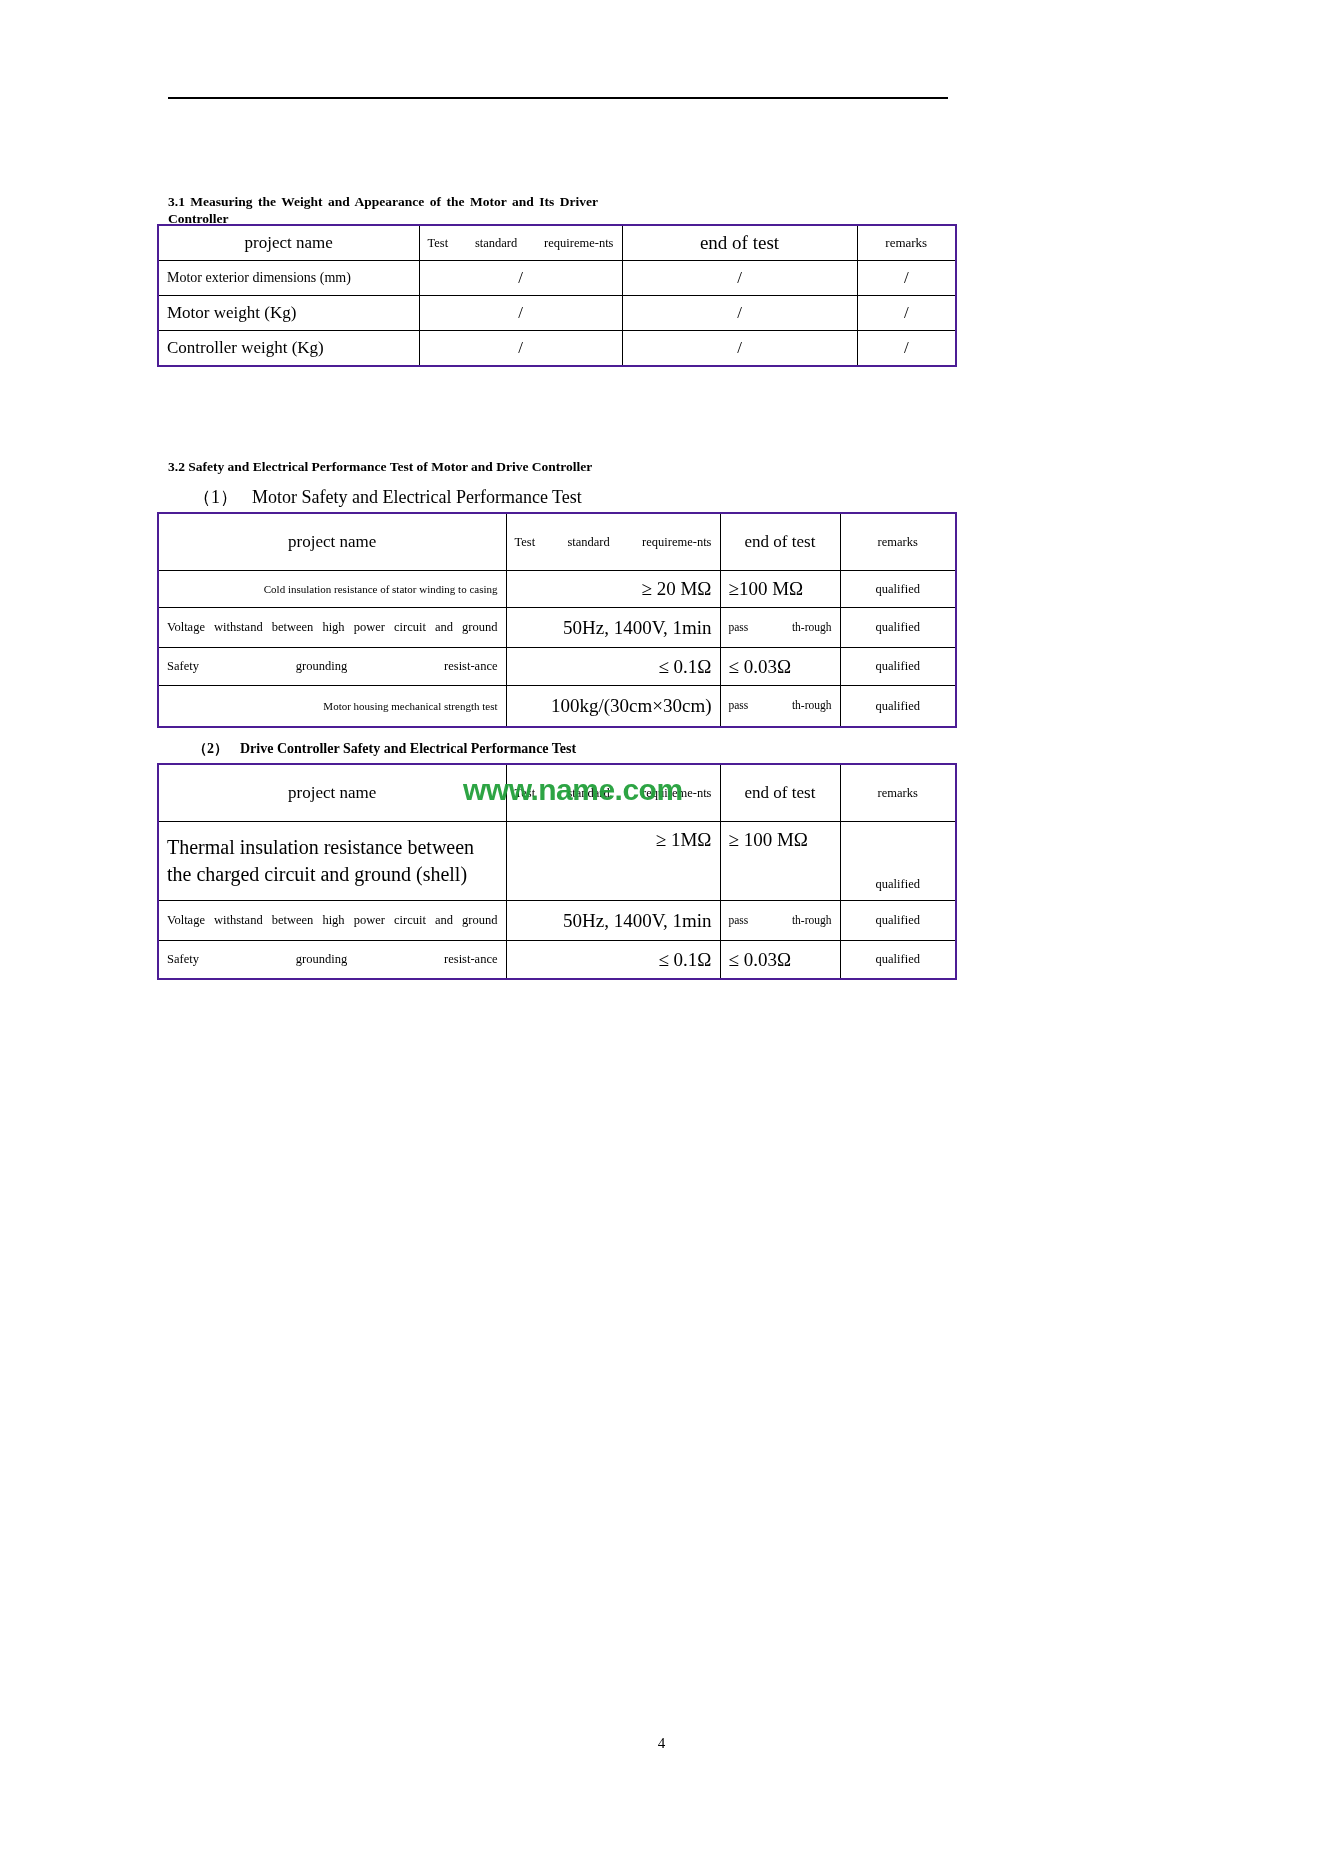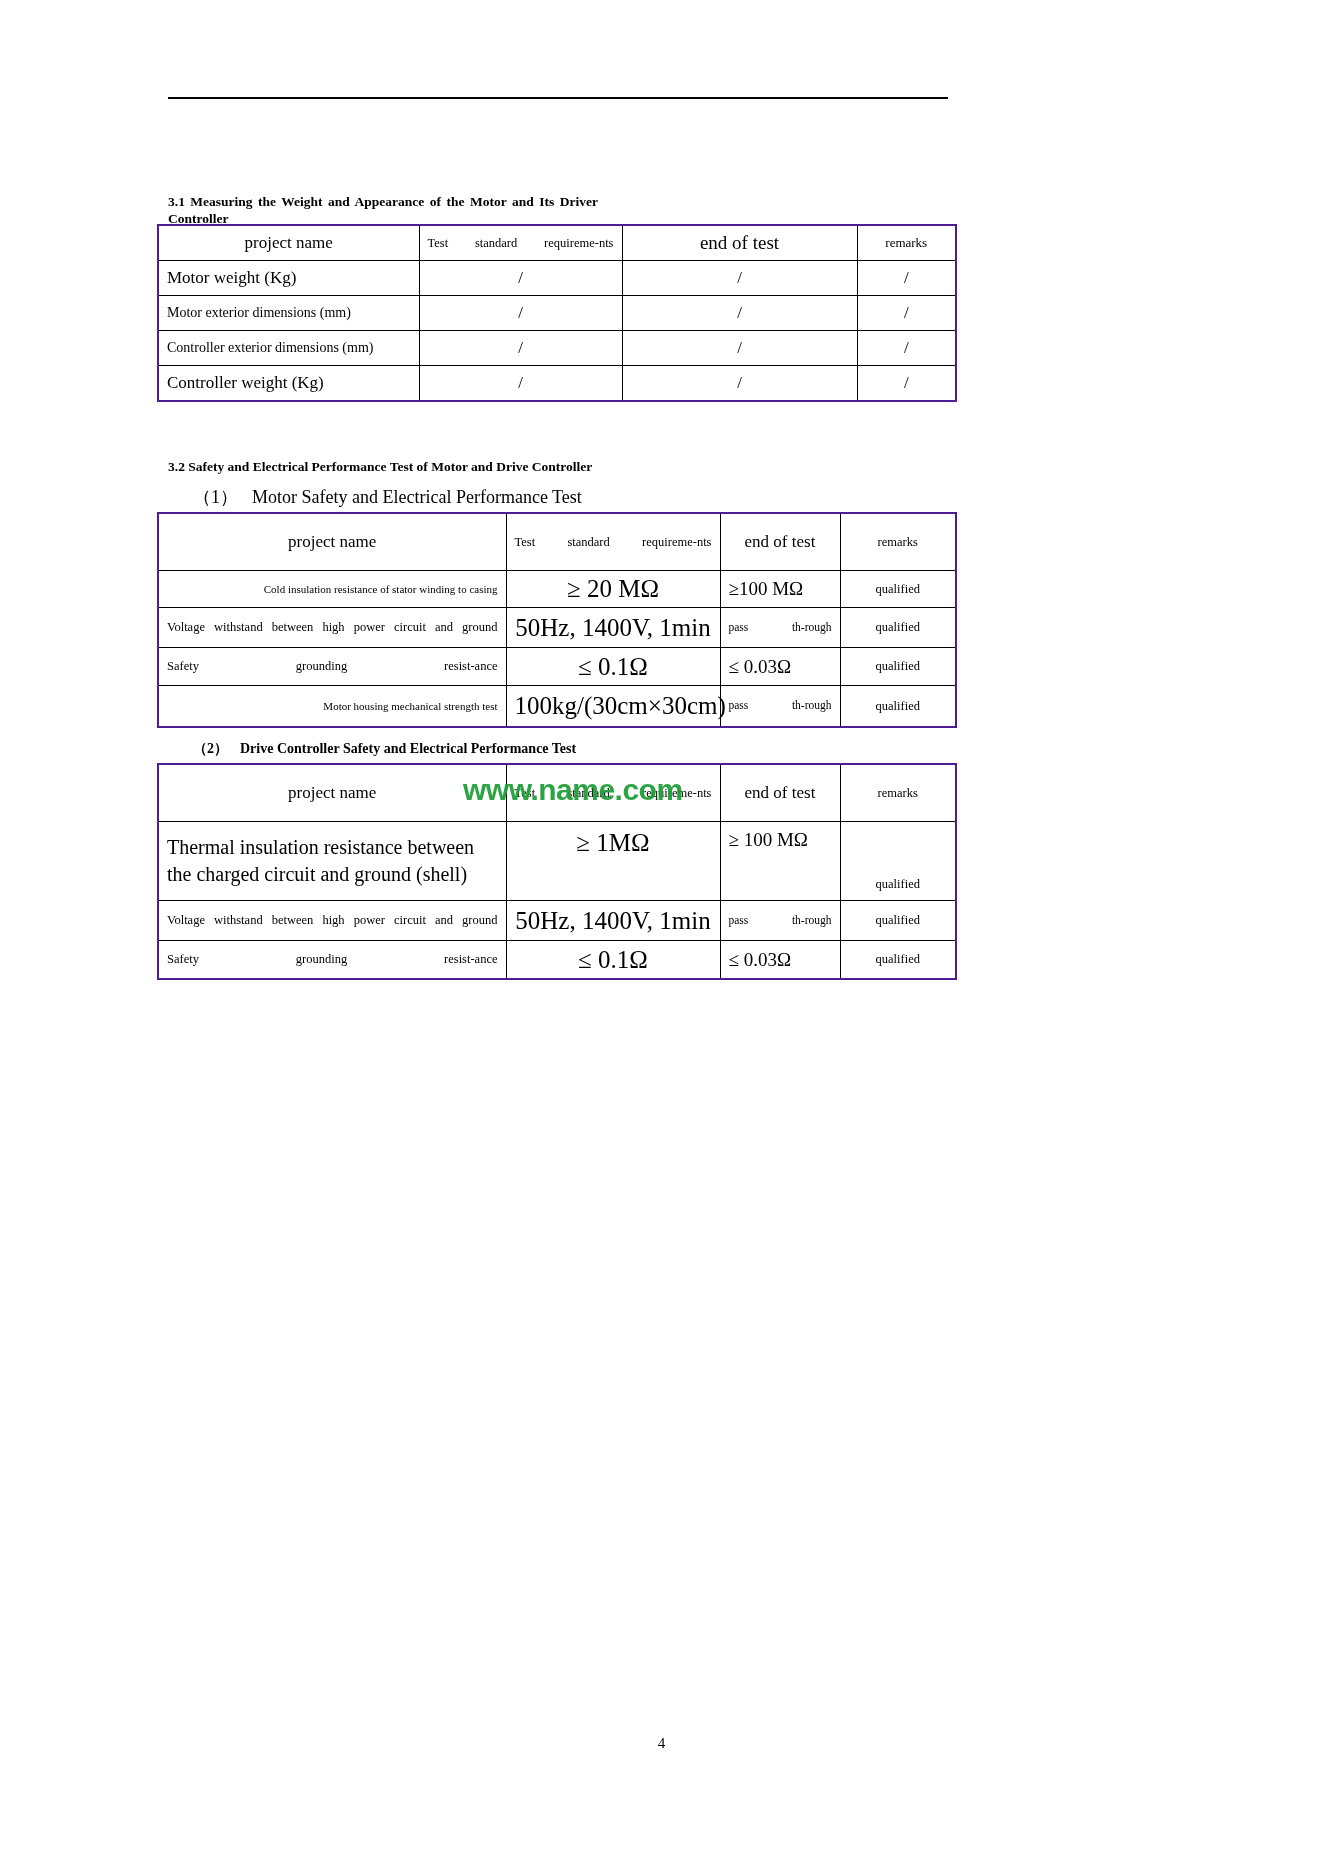--- a/index.html
+++ b/index.html
@@ -117,21 +117,21 @@
   .t1-slash     { font-size: 17px; text-align: center; }
 
   
   #table2 { left: 157px; top: 512px; width: 798px; }
   .t2-head-name { font-size: 17px; text-align: center; }
   .t2-head-req  { font-size: 12.5px; text-align: justify; text-align-last: justify; line-height: 1.15; padding: 0 10px; }
   .t2-head-end  { font-size: 17px; text-align: center; }
   .t2-head-rem  { font-size: 12.5px; text-align: center; }
   .t2-name-plain{ font-size: 11px; text-align: right; padding-left: 10px; }
   .t2-name-just { font-size: 12.5px; text-align: justify; text-align-last: justify; line-height: 1.2; padding: 3px 10px; }
-  .t2-val       { font-size: 25px; text-align: center; padding-left: 10px; margin-top: 36px; }
+  .t2-val       { font-size: 19px; text-align: right; padding-left: 10px; margin-top: 36px; }
   .t2-val-c     { font-size: 19px; text-align: left; padding-left: 10px; }
   .t2-pass      { font-size: 11.5px; text-align: justify; text-align-last: justify; line-height: 1.2; padding: 3px 8px; width: 66px; }
   .t2-rem       { font-size: 12.5px; text-align: center; }
 
   
   #table3 { left: 157px; top: 763px; width: 798px; }
   .t3-big { font-size: 20px; text-align: left; padding-left: 10px; line-height: 1.35; }
 
   
   .watermark {
@@ -179,33 +179,27 @@
         <col style="width:99px">
       </colgroup>
       <tbody>
         <tr>
           <td class="t1-head-name">project name</td>
           <td class="t1-head-req">Test standard requireme-nts</td>
           <td class="t1-head-end">end of test</td>
           <td class="t1-head-rem">remarks</td>
         </tr>
         <tr>
+          <td class="t1-name-sm">Motor exterior dimensions (mm)</td>
+          <td class="t1-slash">/</td>
+          <td class="t1-slash">/</td>
+          <td class="t1-slash">/</td>
+        </tr>
+        <tr>
           <td class="t1-name-lg">Motor weight (Kg)</td>
-          <td class="t1-slash">/</td>
-          <td class="t1-slash">/</td>
-          <td class="t1-slash">/</td>
-        </tr>
-        <tr>
-          <td class="t1-name-sm">Motor exterior dimensions (mm)</td>
-          <td class="t1-slash">/</td>
-          <td class="t1-slash">/</td>
-          <td class="t1-slash">/</td>
-        </tr>
-        <tr>
-          <td class="t1-name-sm">Controller exterior dimensions (mm)</td>
           <td class="t1-slash">/</td>
           <td class="t1-slash">/</td>
           <td class="t1-slash">/</td>
         </tr>
         <tr>
           <td class="t1-name-lg">Controller weight (Kg)</td>
           <td class="t1-slash">/</td>
           <td class="t1-slash">/</td>
           <td class="t1-slash">/</td>
         </tr>

